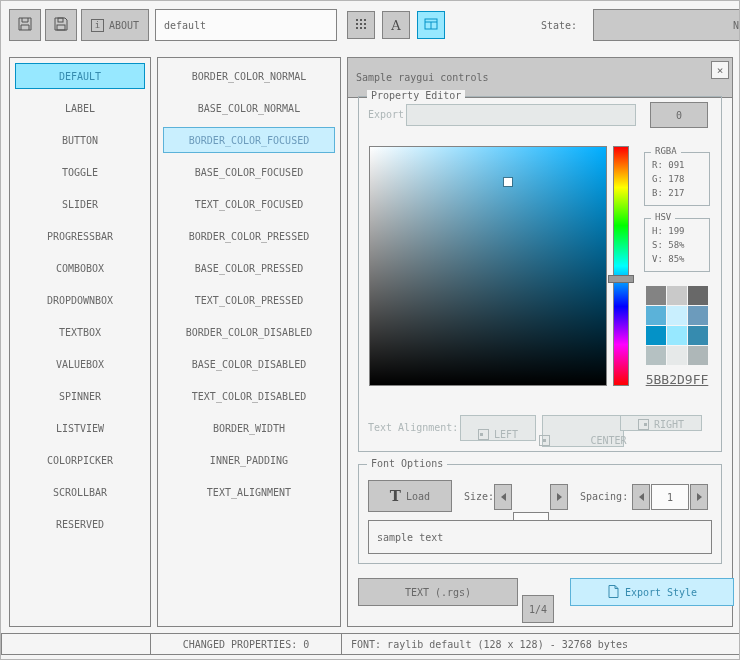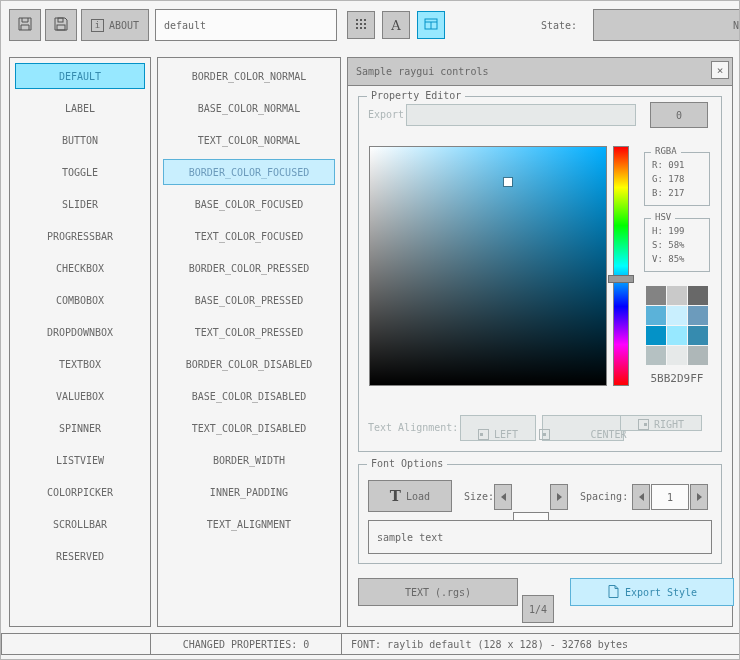--- a/index.html
+++ b/index.html
@@ -28,21 +28,21 @@
   
   .panel{position:absolute;top:56px;height:570px;border:1px solid var(--border);
        background:var(--bg);padding:5px;display:flex;flex-direction:column;gap:6px;align-items:stretch;}
   .list-item{height:26px;flex:0 0 26px;display:flex;align-items:center;justify-content:center;
        font-size:10px;color:var(--text);border:1px solid transparent;cursor:pointer;white-space:nowrap;}
   .list-item.selected{background:var(--selected-base);border-color:var(--selected-border);color:var(--selected-text);}
   .list-item.focused-sel{background:var(--focused-base);border-color:var(--focused-border);color:var(--focused-text);}
   
   #sample-window{position:absolute;left:346px;top:56px;width:386px;height:570px;
        border:1px solid var(--border);background:var(--bg);}
-  #titlebar{position:absolute;left:0;top:0;right:0;height:28px;background:var(--base);
+  #titlebar{position:absolute;left:0;top:0;right:0;height:40px;background:var(--base);
        border-bottom:1px solid var(--border);display:flex;align-items:center;padding:0 8px;}
   #close-btn{position:absolute;right:3px;top:3px;width:18px;height:18px;background:var(--bg);
        border:1px solid var(--border);display:flex;align-items:center;justify-content:center;
        font-size:11px;cursor:pointer;color:var(--text);}
   .group{position:absolute;border:1px solid var(--group-line);}
   .group-label{position:absolute;top:-7px;left:8px;background:var(--bg);padding:0 4px;
        font-size:10px;color:var(--text);white-space:nowrap;}
   .minigroup{position:absolute;border:1px solid var(--group-line);}
   .minigroup .group-label{font-size:9px;left:6px;}
   .mini-line{padding-left:7px;font-size:9px;line-height:14px;color:var(--text);white-space:nowrap;}
@@ -51,21 +51,21 @@
        background:linear-gradient(to top,#000,rgba(0,0,0,0)),linear-gradient(to right,#fff,var(--picker-hue));}
   #picker-cursor{position:absolute;left:134px;top:31px;width:8px;height:8px;background:#fff;
        box-shadow:0 0 0 1px rgba(0,0,0,.35);}
   #hue-bar{position:absolute;left:265px;top:88px;width:16px;height:240px;border:1px solid var(--border);
        background:linear-gradient(to bottom,#f00 0%,#ff0 17%,#0f0 33%,#0ff 50%,#00f 67%,#f0f 83%,#f00 100%);}
   #hue-handle{position:absolute;left:-6px;top:128px;width:26px;height:8px;background:#9a9a9a;
        border:1px solid #6e6e6e;cursor:grab;}
   #style-color-grid{position:absolute;left:298px;top:228px;display:grid;
        grid-template-columns:repeat(3,20px);gap:1px;}
   .color-cell{width:20px;height:19px;cursor:pointer;}
-  .hex-label{position:absolute;left:294px;top:314px;width:70px;text-align:center;font-size:11px;color:var(--text);}
+  .hex-label{position:absolute;left:294px;top:314px;width:70px;text-align:center;font-size:13px;color:var(--text);text-decoration:underline;}
   .align-ico{width:11px;height:11px;border:1px solid currentColor;display:inline-flex;
        align-items:center;padding:1px;flex:0 0 auto;}
   .al-left{justify-content:flex-start}.al-center{justify-content:center}.al-right{justify-content:flex-end}
   .align-ico .dot{width:3px;height:3px;background:currentColor;display:block;}
   .tri{display:block;width:0;height:0;border-top:4px solid transparent;border-bottom:4px solid transparent;}
   .tri-l{border-right:5px solid var(--text);}
   .tri-r{border-left:5px solid var(--text);}
   .valuebox{position:absolute;background:#fbfbfb;border:1px solid var(--border);display:flex;
        align-items:center;justify-content:center;font-size:10px;color:var(--text);}
   .t-glyph{font-family:"DejaVu Serif",serif;font-size:15px;font-weight:bold;color:#4c4c4c;line-height:1;}
@@ -139,36 +139,34 @@
     <span class="dd-arrow">▼</span>
   </div>
 
   <div class="panel" style="left:8px;width:142px;">
     <div class="list-item selected">DEFAULT</div>
     <div class="list-item">LABEL</div>
     <div class="list-item">BUTTON</div>
     <div class="list-item">TOGGLE</div>
     <div class="list-item">SLIDER</div>
     <div class="list-item">PROGRESSBAR</div>
-    <div class="list-item">CHECKBOX</div>
     <div class="list-item">COMBOBOX</div>
     <div class="list-item">DROPDOWNBOX</div>
     <div class="list-item">TEXTBOX</div>
     <div class="list-item">VALUEBOX</div>
     <div class="list-item">SPINNER</div>
     <div class="list-item">LISTVIEW</div>
     <div class="list-item">COLORPICKER</div>
     <div class="list-item">SCROLLBAR</div>
     <div class="list-item">RESERVED</div>
   </div>
 
   <div class="panel" style="left:156px;width:184px;">
     <div class="list-item">BORDER_COLOR_NORMAL</div>
     <div class="list-item">BASE_COLOR_NORMAL</div>
-    <div class="list-item">TEXT_COLOR_NORMAL</div>
     <div class="list-item focused-sel">BORDER_COLOR_FOCUSED</div>
     <div class="list-item">BASE_COLOR_FOCUSED</div>
     <div class="list-item">TEXT_COLOR_FOCUSED</div>
     <div class="list-item">BORDER_COLOR_PRESSED</div>
     <div class="list-item">BASE_COLOR_PRESSED</div>
     <div class="list-item">TEXT_COLOR_PRESSED</div>
     <div class="list-item">BORDER_COLOR_DISABLED</div>
     <div class="list-item">BASE_COLOR_DISABLED</div>
     <div class="list-item">TEXT_COLOR_DISABLED</div>
     <div class="list-item">BORDER_WIDTH</div>
@@ -230,21 +228,21 @@
       </div>
     <div class="hex-label">5BB2D9FF</div>
 
     <span class="lbl dis" style="left:20px;top:364px;">Text Alignment:</span>
     <div class="btn disabled" style="left:112px;top:357px;width:76px;height:26px;">
       <span class="align-ico al-left">
           <span class="dot"></span>
         </span>
       <span>LEFT</span>
     </div>
-    <div class="btn disabled" style="left:194px;top:357px;width:82px;height:26px;gap:40px;">
+    <div class="btn disabled" style="left:194px;top:357px;width:82px;height:32px;gap:40px;">
       <span class="align-ico al-center">
           <span class="dot"></span>
         </span>
       <span>CENTER</span>
     </div>
     <div class="btn disabled" style="left:272px;top:357px;width:82px;height:16px;">
       <span class="align-ico al-right">
           <span class="dot"></span>
         </span>
       <span>RIGHT</span>

